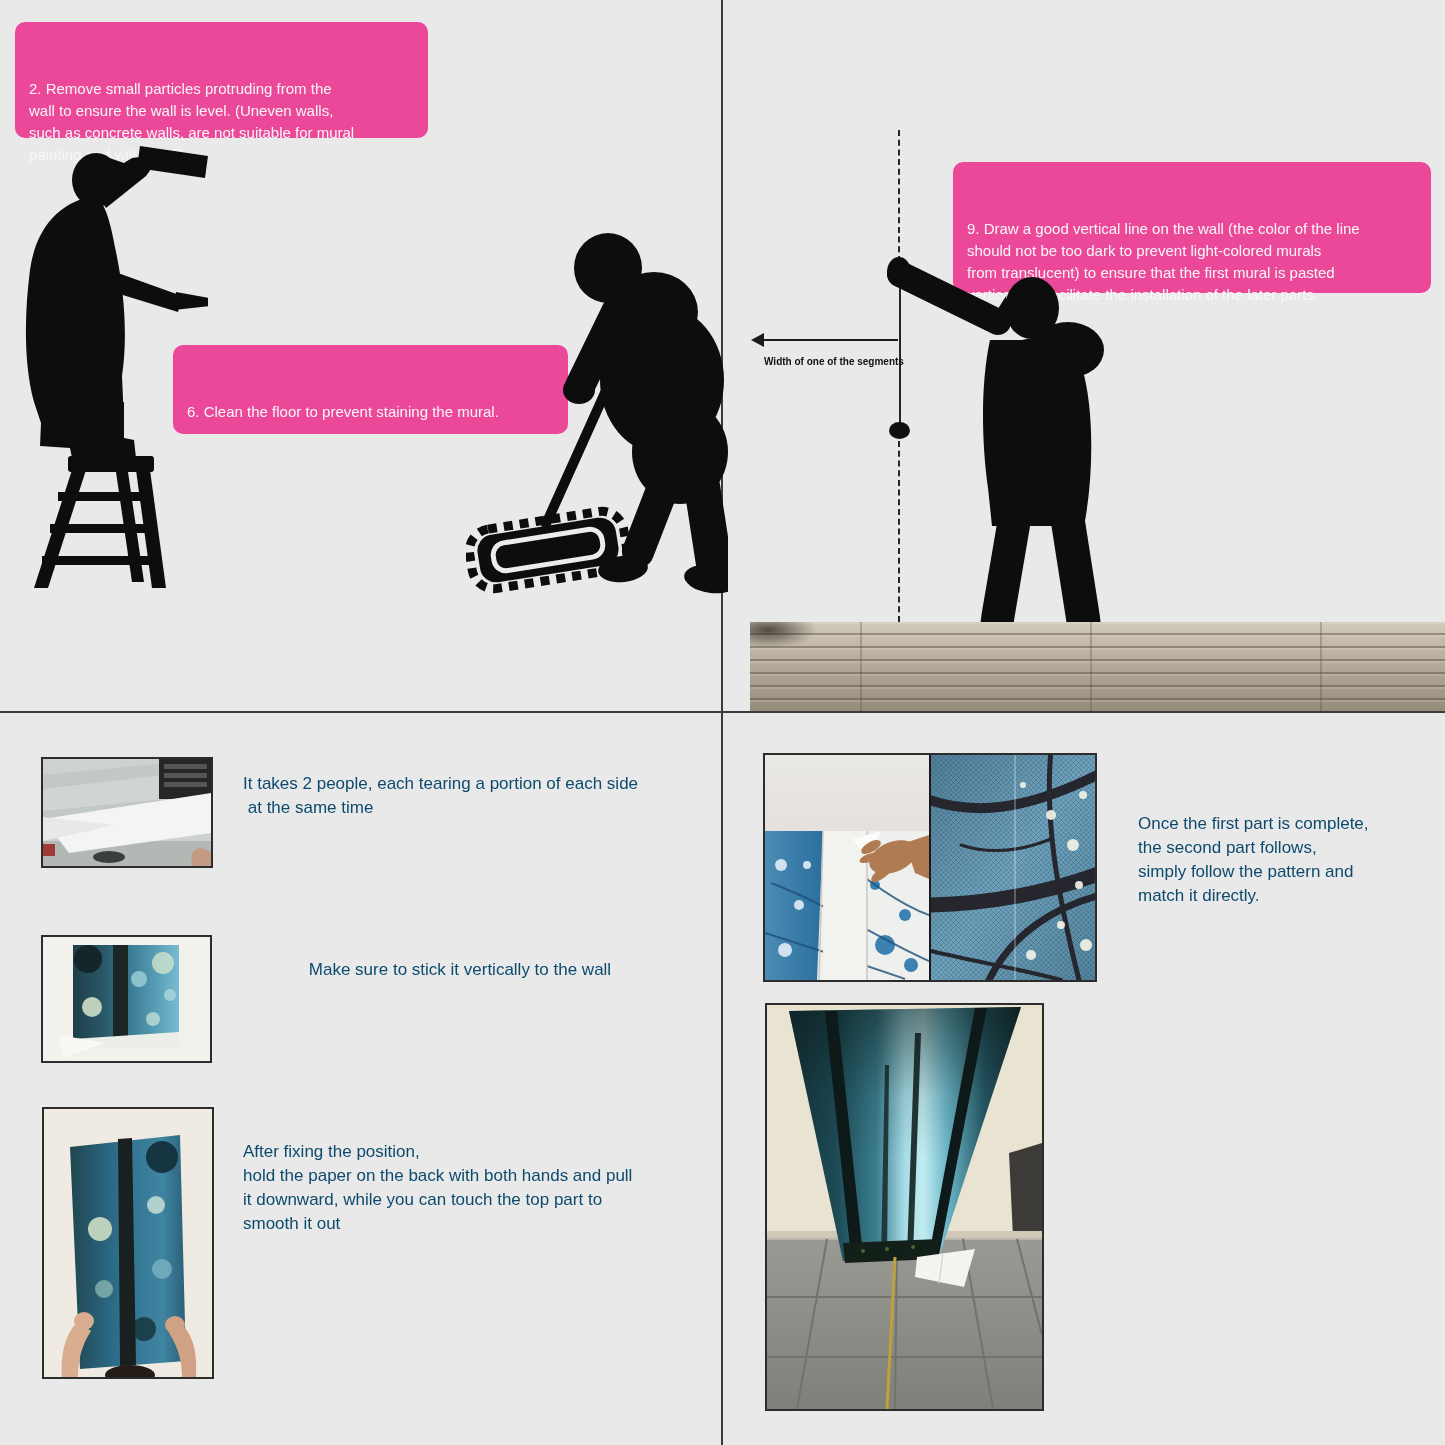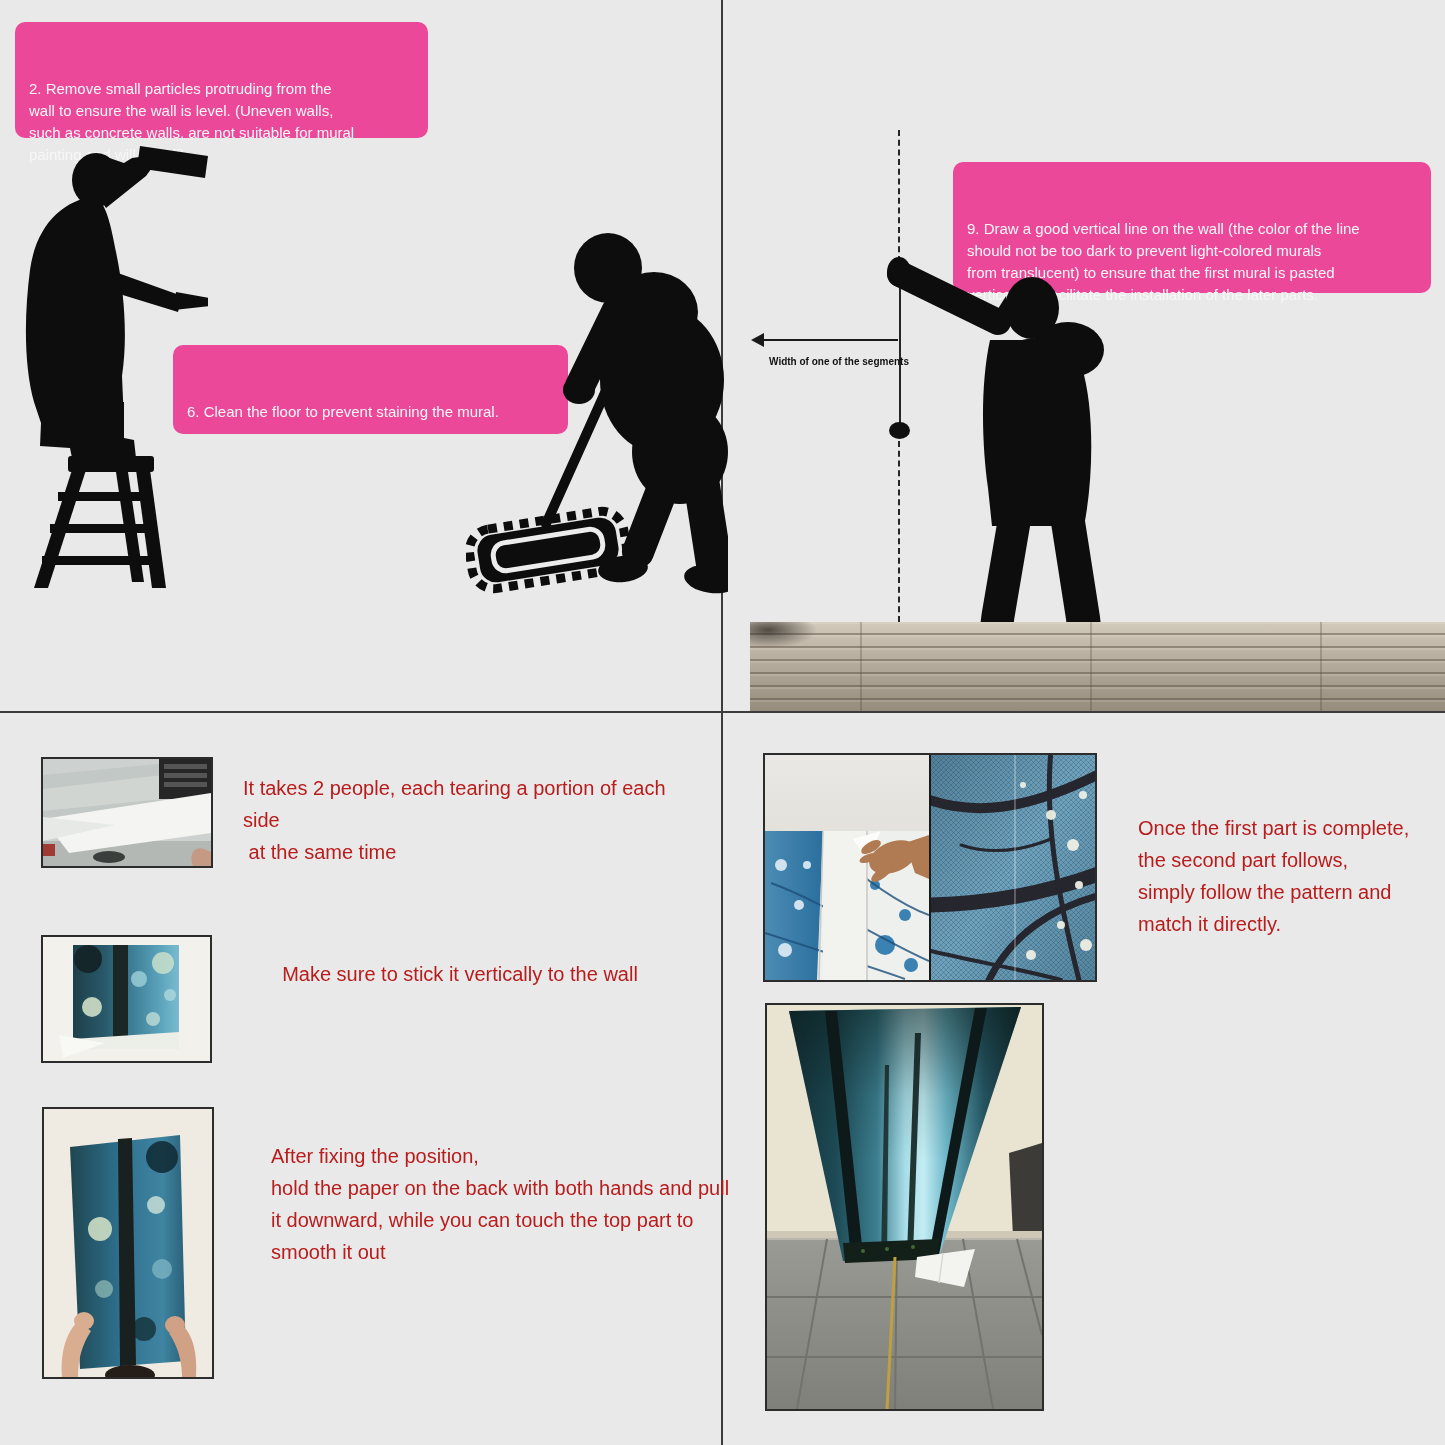--- a/index.html
+++ b/index.html
@@ -10,36 +10,36 @@
   .divider-v{left:721px;top:0;width:2px;height:1445px;background:#3c3c3c;}
   .divider-h{left:0;top:711px;width:1445px;height:2px;background:#3c3c3c;}
   
   .gbox{background:#ec4899;border-radius:10px;color:#f7f7f7;
         font-size:15px;line-height:22px;white-space:pre;box-sizing:border-box;}
   .gbox-inner{padding:12px 14px;}
   .box1{left:15px;top:22px;width:413px;height:116px;}
   .box2{left:173px;top:345px;width:395px;height:89px;}
   .box4{left:953px;top:162px;width:478px;height:131px;}
   
-  .caption{color:#b91c1c;font-size:20px;line-height:32px;white-space:pre-wrap;}
+  .caption{color:#0c4a6e;font-size:17px;line-height:24px;white-space:pre-wrap;}
   .cap1{left:243px;top:772px;width:450px;}
   .cap2{left:245px;top:958px;width:430px;text-align:center;}
-  .cap3{left:243px;top:1140px;width:460px;margin-left:28px;}
+  .cap3{left:243px;top:1140px;width:460px;}
   .cap4{left:1138px;top:812px;width:290px;}
   .cap5{left:1102px;top:1166px;width:320px;}
   
   .plumb-dash-top{left:898px;top:130px;width:0;height:132px;border-left:2px dashed #262626;}
   .plumb-solid{left:899px;top:262px;width:2px;height:162px;background:#262626;}
   .plumb-bob{left:889px;top:422px;width:21px;height:17px;border-radius:50%;background:#101010;}
   .plumb-dash-bottom{left:898px;top:441px;width:0;height:181px;border-left:2px dashed #262626;}
   
   .arrow-line{left:761px;top:339px;width:137px;height:2px;background:#1a1a1a;}
   .arrow-head{left:751px;top:333px;width:0;height:0;border-top:7px solid transparent;
               border-bottom:7px solid transparent;border-right:13px solid #1a1a1a;}
-  .arrow-label{left:764px;top:356px;width:150px;font-size:10px;font-weight:bold;color:#111;white-space:nowrap;text-align:center;}
+  .arrow-label{left:764px;top:356px;width:150px;font-size:10px;font-weight:bold;color:#111;white-space:nowrap;}
   
   .wood-floor{left:750px;top:622px;width:695px;height:89px;
     background:
       radial-gradient(ellipse 70px 26px at 18px 8px, rgba(45,40,34,.78), rgba(45,40,34,0) 70%),
       repeating-linear-gradient(90deg, rgba(80,70,58,0) 0 110px, rgba(80,70,58,.28) 110px 112px, rgba(80,70,58,0) 112px 230px),
       repeating-linear-gradient(180deg, rgba(255,255,255,.12) 0 2px, rgba(0,0,0,0) 2px 11px, rgba(86,76,62,.45) 11px 13px),
       linear-gradient(180deg,#d2cabc 0%,#bcb2a3 35%,#a79d8e 70%,#968c7c 100%);}
   
   .photo{border:2px solid #2c2c2c;box-sizing:content-box;background:#ddd;}
   .p1{left:41px;top:757px;width:168px;height:107px;}

